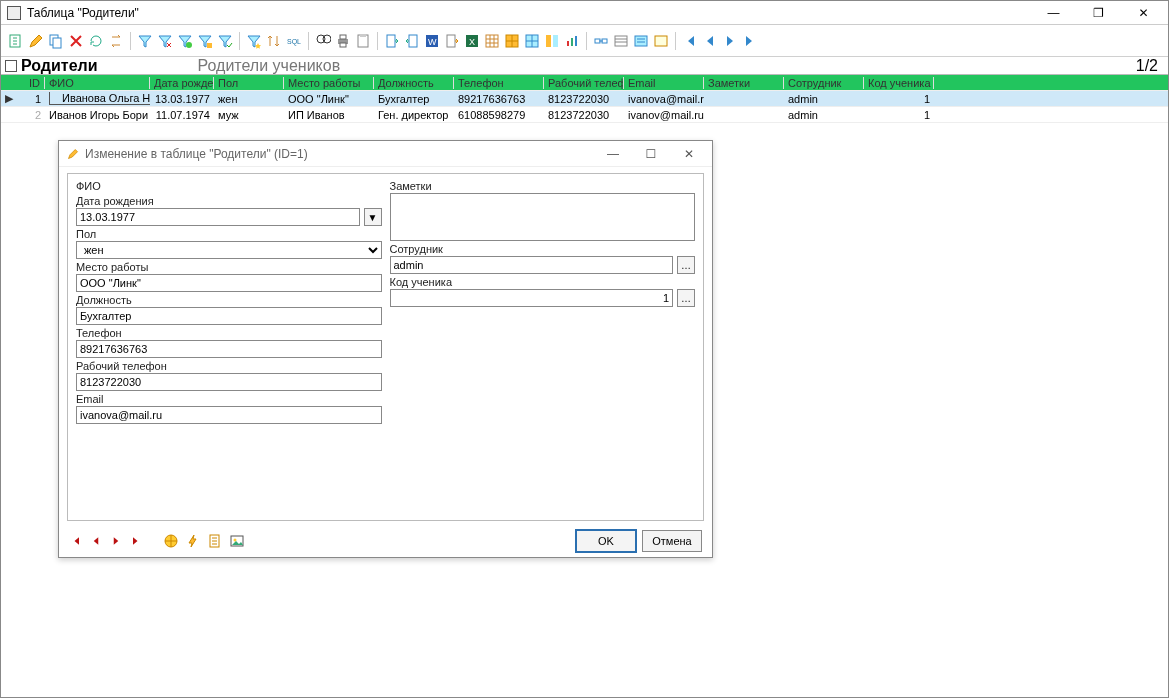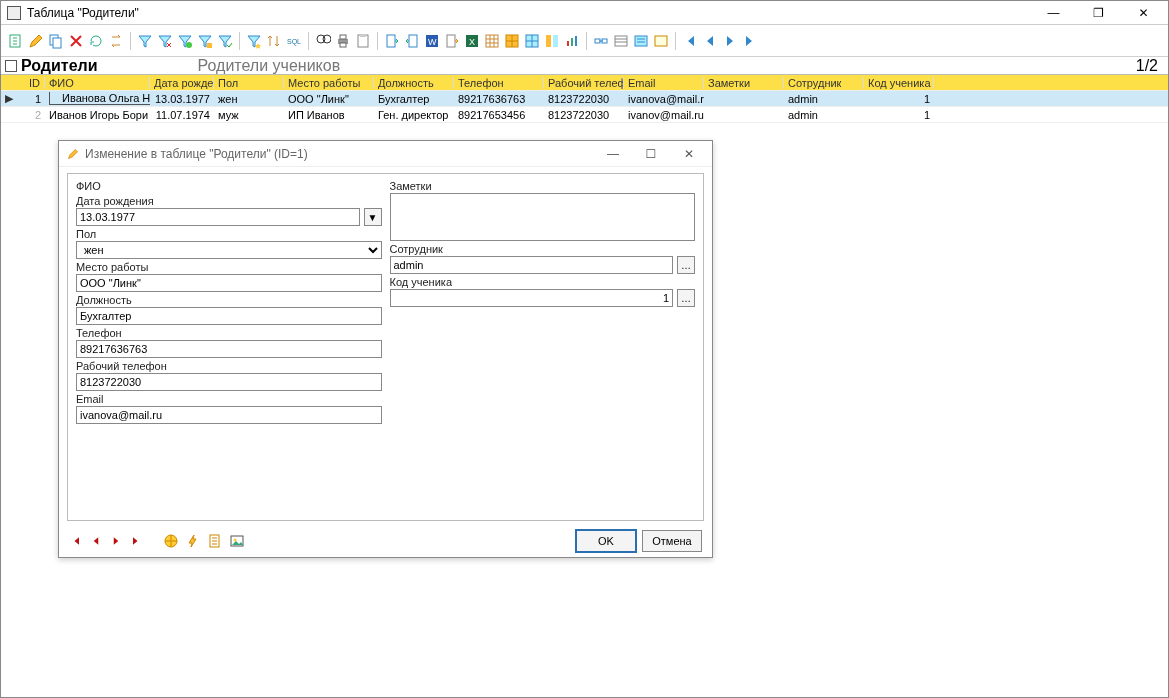--- a/index.html
+++ b/index.html
@@ -56,21 +56,21 @@
   }
   .tbl-caption .sq { width:12px; height:12px; border:1px solid #555; margin:0 4px; }
   .tbl-caption .title { font-weight:bold; padding-right:40px; }
   .tbl-caption .sub { color:#777; margin-left:60px;}
   .tbl-caption .spacer { flex:1; }
   .tbl-caption .pager { padding-right:10px; }
 
   
   .grid { width:100%; }
   .grid-row { display:flex; height:16px; align-items:center; border-bottom:1px solid #eee; }
-  .grid-hdr { background:#fde047; color:#333; font-size:11px; }
+  .grid-hdr { background:#22c55e; color:#333; font-size:11px; }
   .grid-hdr .cell { border-right:1px solid #ddd; }
   .sel-row { background:#cfe8f8; }
   .cell { padding:0 4px; overflow:hidden; white-space:nowrap; font-size:11px; }
   .rowhandle { width:14px; text-align:center; color:#333; }
   .c-id { width:30px; text-align:right; }
   .c-fio { width:105px; }
   .c-dob { width:64px; text-align:right;}
   .c-sex { width:70px; }
   .c-work { width:90px; }
   .c-pos { width:80px; }
@@ -409,21 +409,21 @@
     <div class="cell c-sid">1</div>
   </div>
   <div class="grid-row">
     <div class="cell rowhandle"></div>
     <div class="cell c-id" style="color:#aaa">2</div>
     <div class="cell c-fio">Иванов Игорь Бори</div>
     <div class="cell c-dob">11.07.1974</div>
     <div class="cell c-sex">муж</div>
     <div class="cell c-work">ИП Иванов</div>
     <div class="cell c-pos">Ген. директор</div>
-    <div class="cell c-phone">89217653456</div>
+    <div class="cell c-phone">61088598279</div>
     <div class="cell c-wphone">8123722030</div>
     <div class="cell c-email">ivanov@mail.ru</div>
     <div class="cell c-notes"></div>
     <div class="cell c-emp">admin</div>
     <div class="cell c-sid">1</div>
   </div>
 </div>
 
 <div class="dialog">
   <div class="dlg-titlebar">

